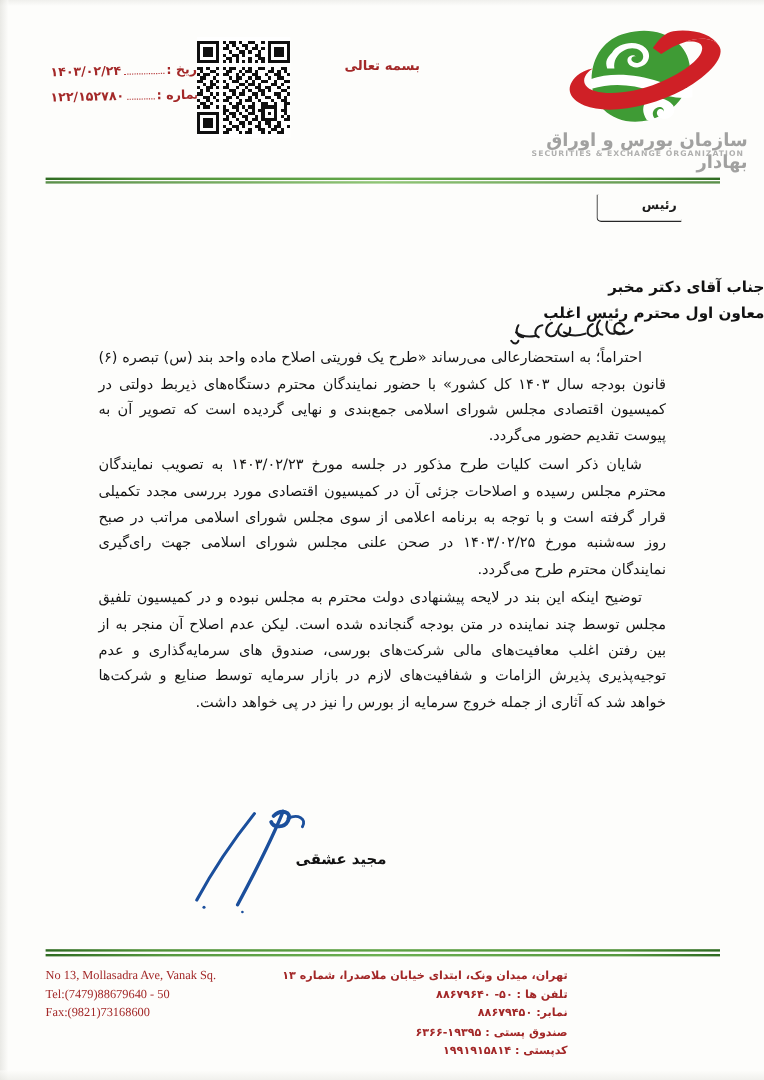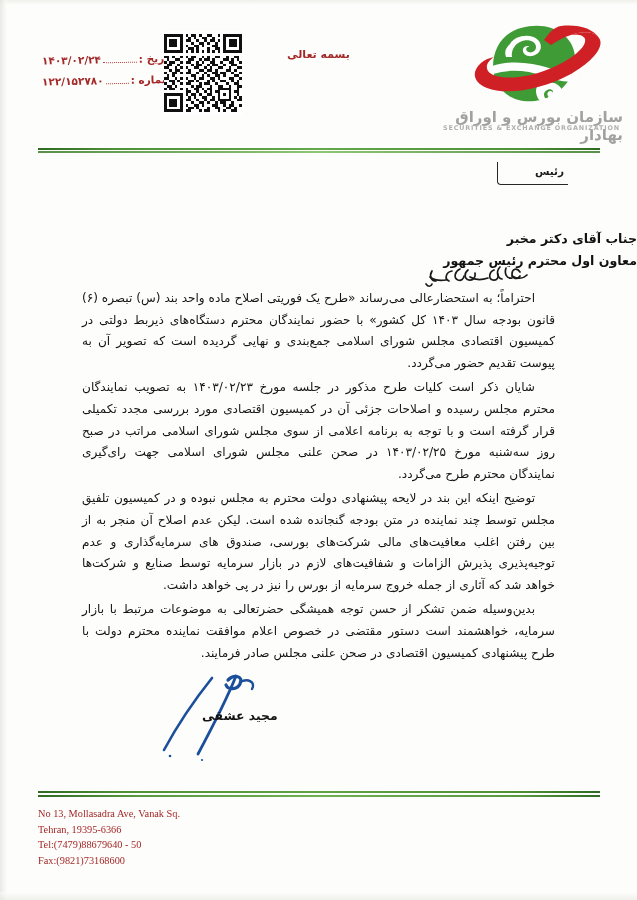--- a/index.html
+++ b/index.html
@@ -96,21 +96,21 @@
     text-indent:20px;
     font-weight:400;
   }
   .para:last-child{margin-bottom:0;}
 
   
   #signature{position:absolute;left:140px;top:672px;width:240px;height:96px;}
   #signature .ink{position:absolute;left:0;top:0;width:240px;height:96px;}
   #signature .ink svg{display:block;width:240px;height:96px;}
   #signature .name{position:absolute;left:62px;top:36px;width:120px;
-    text-align:left;direction:rtl;font-size:12.4px;font-weight:700;
+    text-align:right;direction:rtl;font-size:12.4px;font-weight:700;
     color:#121212;letter-spacing:.2px;}
 
   
   .rule-foot{position:absolute;left:38px;top:791px;width:562px;height:7px;}
   .rule-foot .l1{position:absolute;left:0;top:0;width:100%;height:2.4px;
     background:linear-gradient(to right,#2f6b22 0%,#4f9137 15%,#5fa345 50%,#4f9137 85%,#2f6b22 100%);}
   .rule-foot .l2{position:absolute;left:0;top:4.2px;width:100%;height:1.8px;
     background:linear-gradient(to right,#2f6b22 0%,#57994055 18%,#6cb052 50%,#5799405 85%,#2f6b22 100%);
     background:linear-gradient(to right,#2f6b22 0%,#579940 18%,#6cb052 50%,#579940 85%,#2f6b22 100%);}
 
@@ -411,21 +411,21 @@
     </div>
 
     <div class="chair">
       <div class="bracket"></div>
       <div class="lbl">رئیس</div>
     </div>
   </div>
 
   <div id="addressee">
     <div class="addr-line">جناب آقای دکتر مخبر</div>
-    <div class="addr-line">معاون اول محترم رئیس جمهور</div>
+    <div class="addr-line">معاون اول محترم رئیس اغلب</div>
   </div>
 
   <div class="salam">
     <svg viewBox="0 0 130 34" aria-hidden="true">
       <g fill="none" stroke="#1a1a1a" stroke-width="1.7" stroke-linecap="round" stroke-linejoin="round">
 
         <path d="M118 14 c-3 -5 -8 -3 -8 2 c0 5 6 6 8 2"></path>
         <path d="M110 18 c5 3 11 3 15 -1"></path>
         <path d="M104 10 c-2 6 1 11 6 10"></path>
         <path d="M98 9 c-4 4 -3 11 2 12"></path>
@@ -438,21 +438,20 @@
         <path d="M30 13 c-3 5 -1 10 4 10"></path>
         <path d="M24 26 c2 3 5 3 6 0"></path>
       </g>
     </svg>
   </div>
 
   <div id="body">
     <p class="para">احتراماً؛ به استحضارعالی می‌رساند «طرح یک فوریتی اصلاح ماده واحد بند (س) تبصره (۶) قانون بودجه سال ۱۴۰۳ کل کشور» با حضور نمایندگان محترم دستگاه‌های ذیربط دولتی در کمیسیون اقتصادی مجلس شورای اسلامی جمع‌بندی و نهایی گردیده است که تصویر آن به پیوست تقدیم حضور می‌گردد.</p>
     <p class="para">شایان ذکر است کلیات طرح مذکور در جلسه مورخ ۱۴۰۳/۰۲/۲۳ به تصویب نمایندگان محترم مجلس رسیده و اصلاحات جزئی آن در کمیسیون اقتصادی مورد بررسی مجدد تکمیلی قرار گرفته است و با توجه به برنامه اعلامی از سوی مجلس شورای اسلامی مراتب در صبح روز سه‌شنبه مورخ ۱۴۰۳/۰۲/۲۵ در صحن علنی مجلس شورای اسلامی جهت رای‌گیری نمایندگان محترم طرح می‌گردد.</p>
     <p class="para">توضیح اینکه این بند در لایحه پیشنهادی دولت محترم به مجلس نبوده و در کمیسیون تلفیق مجلس توسط چند نماینده در متن بودجه گنجانده شده است. لیکن عدم اصلاح آن منجر به از بین رفتن اغلب معافیت‌های مالی شرکت‌های بورسی، صندوق های سرمایه‌گذاری و عدم توجیه‌پذیری پذیرش الزامات و شفافیت‌های لازم در بازار سرمایه توسط صنایع و شرکت‌ها خواهد شد که آثاری از جمله خروج سرمایه از بورس را نیز در پی خواهد داشت.</p>
-    <p class="para">بدین‌وسیله ضمن تشکر از حسن توجه همیشگی حضرتعالی به موضوعات مرتبط با بازار سرمایه، خواهشمند است دستور مقتضی در خصوص اعلام موافقت نماینده محترم دولت با طرح پیشنهادی کمیسیون اقتصادی در صحن علنی مجلس صادر فرمایند.</p>
   </div>
 
   <div id="signature">
     <div class="ink">
       <svg viewBox="0 0 240 96" aria-hidden="true">
         <g fill="none" stroke="#1b4f9c" stroke-linecap="round" stroke-linejoin="round">
           <path d="M72 6 C56 26 38 52 24 78" stroke-width="2.6"></path>
           <path d="M96 4 C88 24 74 52 58 82" stroke-width="2.8"></path>
           <path d="M88 8 C94 2 104 4 100 12 C97 18 88 18 86 13" stroke-width="3.2"></path>
           <path d="M100 10 C108 6 116 10 112 17" stroke-width="2.4"></path>
@@ -465,19 +464,25 @@
   </div>
 
   <div class="rule-foot">
     <div class="l1"></div>
       <div class="l2"></div>
   </div>
 
   <div id="footer">
     <div class="foot-en">
       <div>No 13, Mollasadra Ave, Vanak Sq.</div>
-      <div>Tehran, 19395-6366</div>
       <div>Tel:(7479)88679640 - 50</div>
       <div>Fax:(9821)73168600</div>
     </div>
+    <div class="foot-fa">
+      <div class="l">تهران، میدان ونک، ابتدای خیابان ملاصدرا، شماره ۱۳</div>
+      <div class="l">تلفن ها : ۵۰- ۸۸۶۷۹۶۴۰</div>
+      <div class="l">نمابر: ۸۸۶۷۹۴۵۰</div>
+      <div class="l">صندوق پستی : ۱۹۳۹۵-۶۳۶۶</div>
+      <div class="l">کدپستی : ۱۹۹۱۹۱۵۸۱۴</div>
+    </div>
   </div>
 
 </div>
 
 </body></html>

